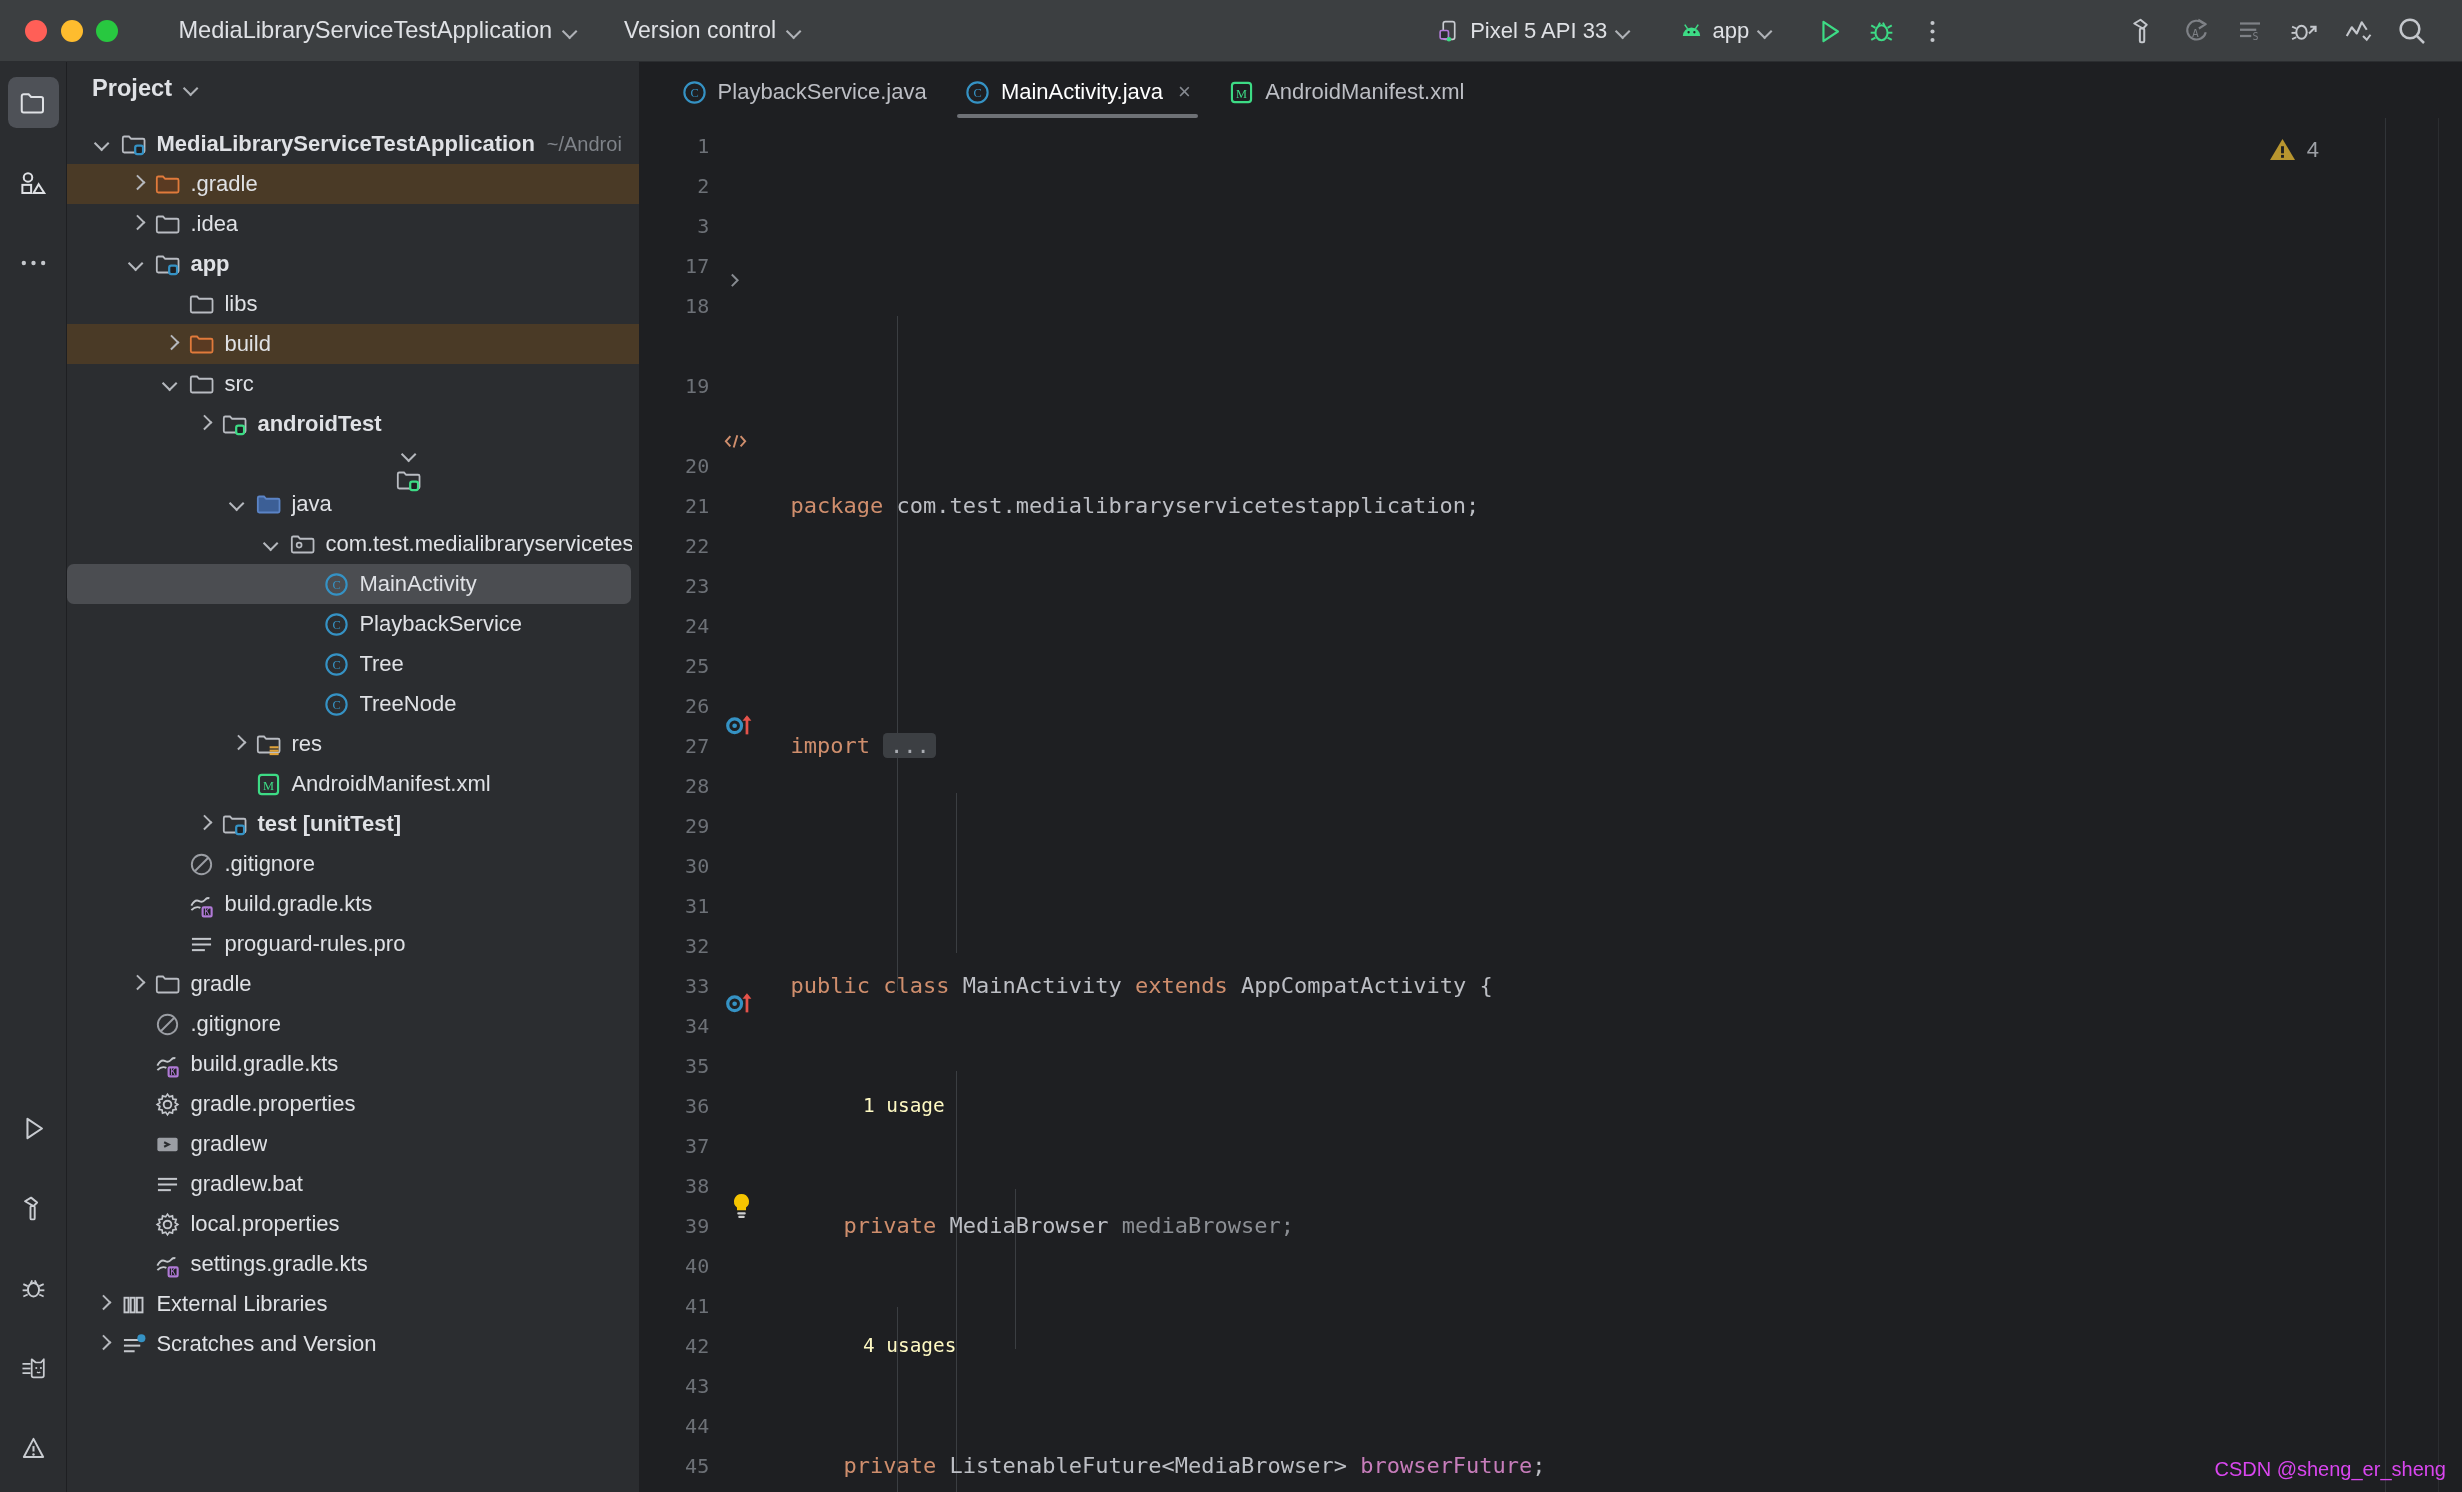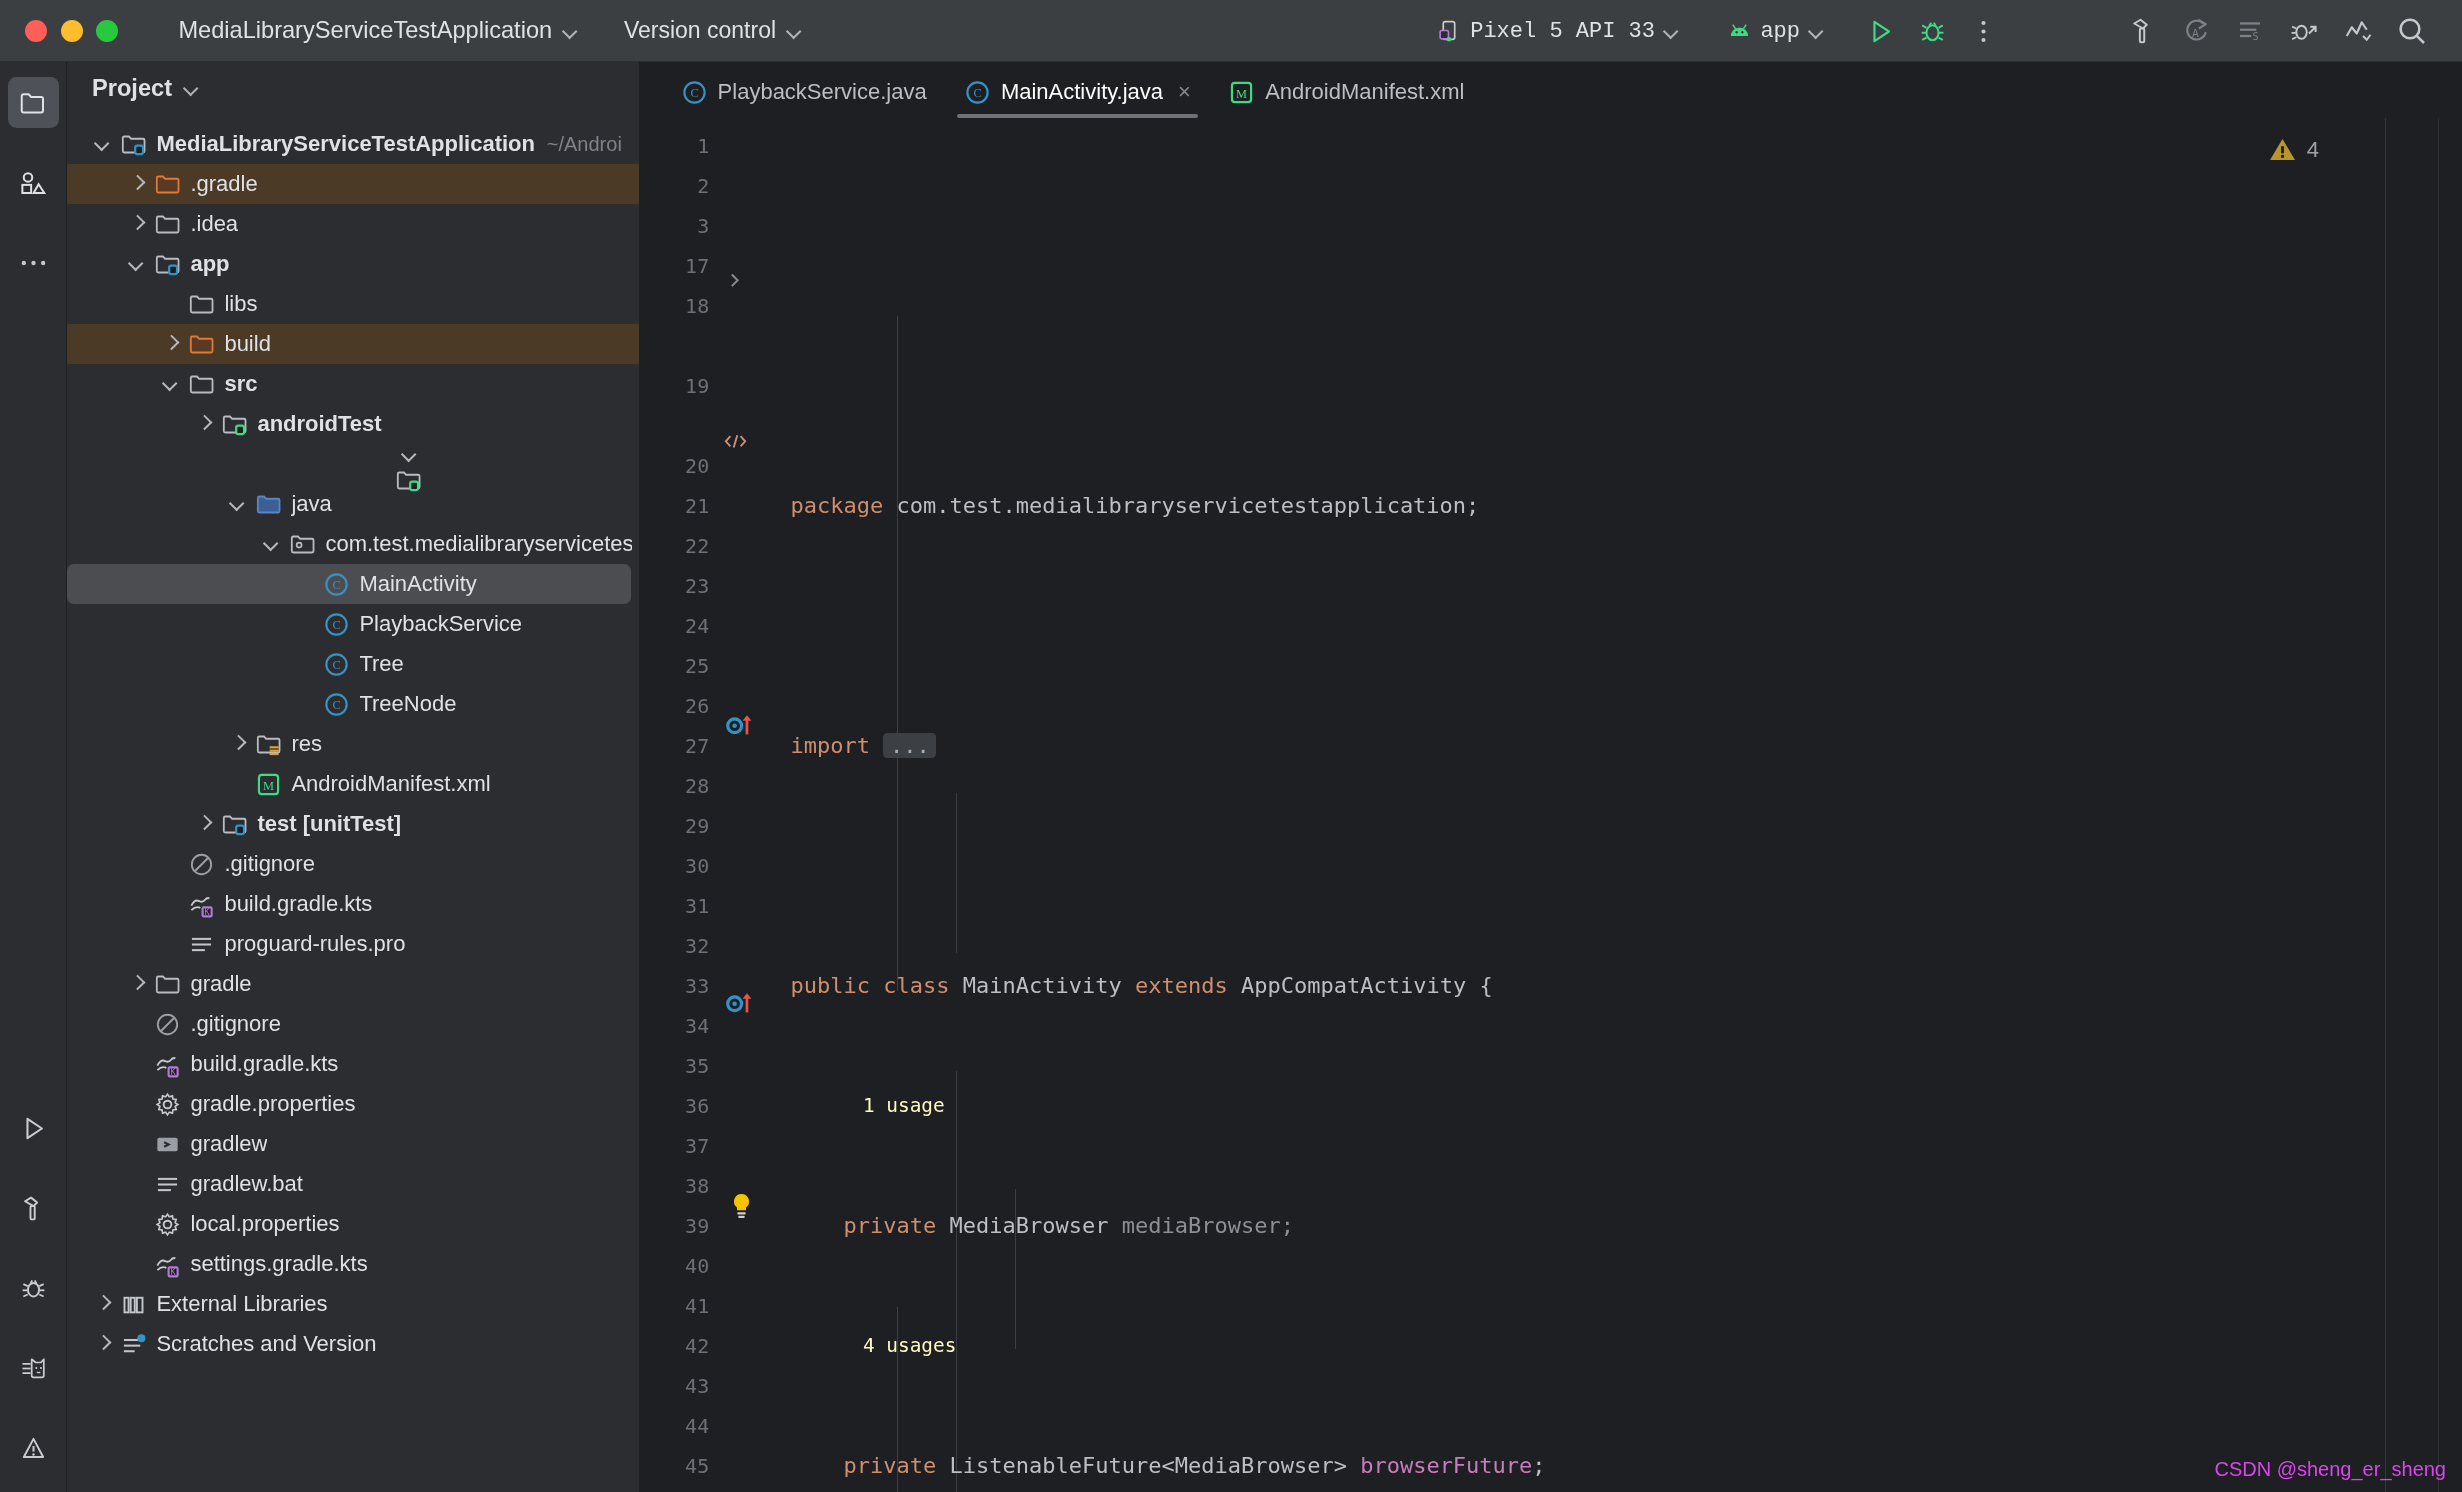--- a/index.html
+++ b/index.html
@@ -31,21 +31,21 @@
   }
   .tb-project { margin-left: 52px; font-size: 23.6px; }
   .tb-vcs { margin-left: 30px; }
   .chev { display:inline-block; width: 15px; height: 15px; position: relative; opacity: .85; }
   .chev::after {
     content: ""; position: absolute; left: 1.7px; top: 2.5px;
     width: 9.3px; height: 9.3px; border-right: 2.1px solid #c4c7cc; border-bottom: 2.1px solid #c4c7cc;
     transform: rotate(45deg);
   }
   .tb-right { position: absolute; right: 22px; top: 0; height: 62px; display: flex; align-items: center; gap: 0; }
-  .tb-center { position: absolute; left: 1425px; top: 0; height: 62px; display: flex; gap: 0; font-family: Liberation Mono, monospace; }
+  .tb-center { position: absolute; left: 1425px; top: 0; height: 62px; display: flex; gap: 0; }
   .tb-btn { display: flex; align-items: center; gap: 8.4px; padding: 6.7px 11.8px; border-radius: 5.9px; font-size: 22px; color: #dfe1e5; }
   .ico { display: inline-block; line-height: 0; }
   .tb-iconbtn { padding: 8.4px 11.8px; border-radius: 5.9px; display:flex; align-items:center; }
 
   
   .body { flex: 1; display: flex; min-height: 0; }
 
   
   .toolstrip {
     width: 67px; background: #2b2d30; flex: 0 0 67px;
@@ -394,21 +394,21 @@
           </div>
           <div class="row hl-orange" style="padding-left: 93px;">
             <span class="arrow right"></span>
             <span class="ic">
               <svg width="27" height="27" viewBox="0 0 24 24" fill="none">
                 <path d="M2.5 6.2 a1.3 1.3 0 0 1 1.3-1.3 h4.2 l1.9 2 h10.6 a1.3 1.3 0 0 1 1.3 1.3 v9.6 a1.3 1.3 0 0 1 -1.3 1.3 h-16.7 a1.3 1.3 0 0 1 -1.3 -1.3 z" stroke="#e07a3b" stroke-width="1.6" fill="#5a3a22"></path>
               </svg>
             </span>
             <span class="lbl">build</span>
           </div>
-          <div class="row" style="padding-left: 93px; font-weight: bold;">
+          <div class="row" style="padding-left: 93px;">
             <span class="arrow down"></span>
             <span class="ic">
               <svg width="27" height="27" viewBox="0 0 24 24" fill="none">
                 <path d="M2.5 6.2 a1.3 1.3 0 0 1 1.3-1.3 h4.2 l1.9 2 h10.6 a1.3 1.3 0 0 1 1.3 1.3 v9.6 a1.3 1.3 0 0 1 -1.3 1.3 h-16.7 a1.3 1.3 0 0 1 -1.3 -1.3 z" stroke="#b9bcc2" stroke-width="1.6" fill="none"></path>
               </svg>
             </span>
             <span class="lbl">src</span>
           </div>
           <div class="row" style="padding-left: 126px;">
             <span class="arrow right"></span>

